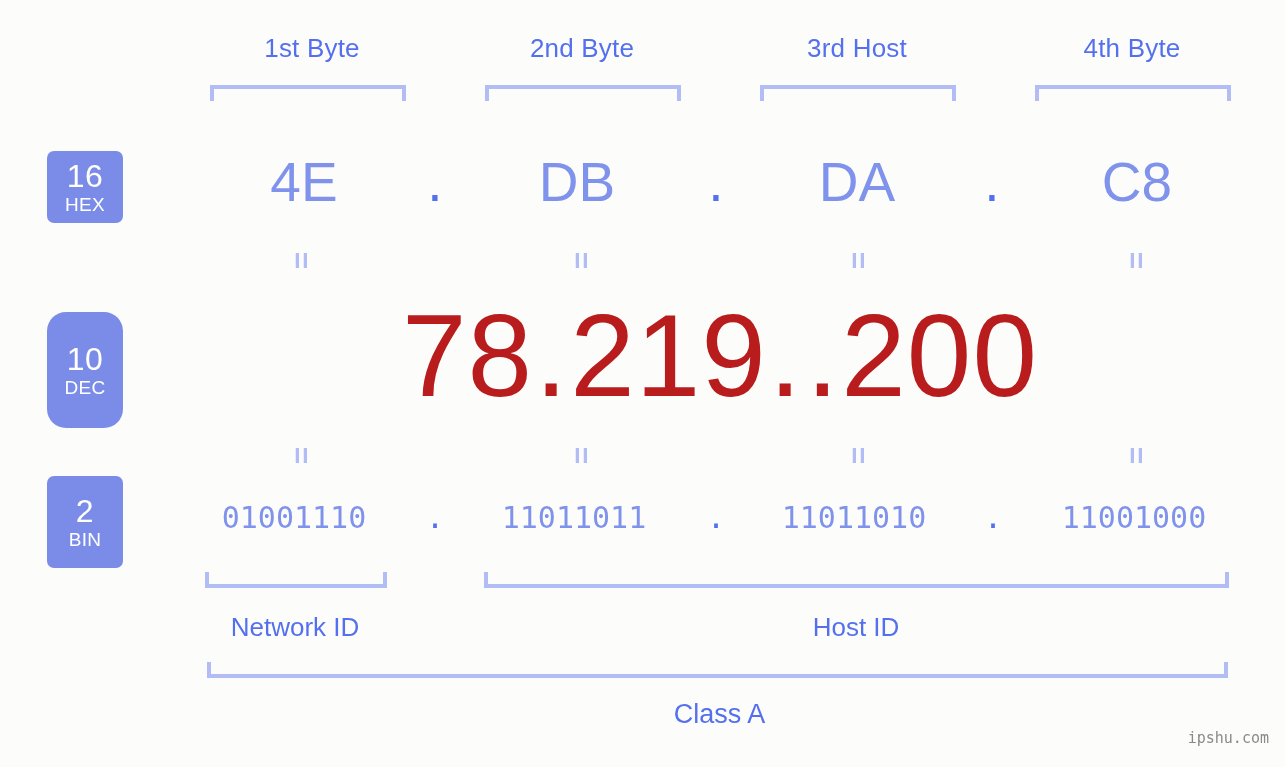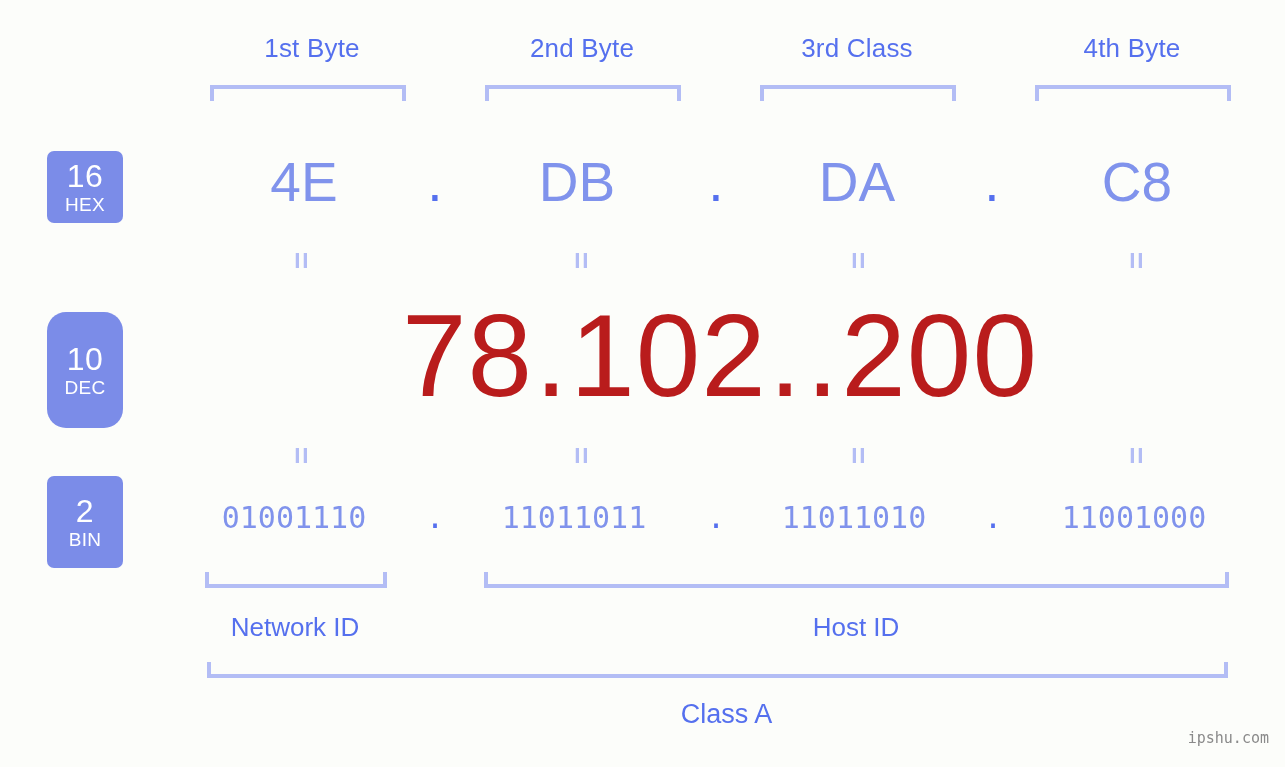--- a/index.html
+++ b/index.html
@@ -169,21 +169,21 @@
     letter-spacing: 0px;
   }
 </style>
 </head>
 <body>
 
 <div id="stage">
 
   <div class="byte-label" style="left:202px;">1st Byte</div>
   <div class="byte-label" style="left:472px;">2nd Byte</div>
-  <div class="byte-label" style="left:747px;">3rd Class</div>
+  <div class="byte-label" style="left:747px;">3rd Host</div>
   <div class="byte-label" style="left:1022px;">4th Byte</div>
 
   <div class="bracket down" style="left:210px;  top:85px; width:196px;"></div>
   <div class="bracket down" style="left:485px;  top:85px; width:196px;"></div>
   <div class="bracket down" style="left:760px;  top:85px; width:196px;"></div>
   <div class="bracket down" style="left:1035px; top:85px; width:196px;"></div>
 
   <div class="badge badge-hex">
     <span class="num">16</span>
     <span class="name">HEX</span>
@@ -203,21 +203,21 @@
   <div class="eqmark" style="left:1123px; top:247px;">=</div>
 
   <div class="badge badge-dec">
     <span class="num">10</span>
     <span class="name">DEC</span>
   </div>
 
   <div class="dec-row">
     <span>78</span>
     <span class="sep">.</span>
-    <span>102</span>
+    <span>219</span>
     <span class="sep">.</span>
     <span class="sep">.</span>
     <span>200</span>
   </div>
 
   <div class="eqmark" style="left:288px;  top:442px;">=</div>
   <div class="eqmark" style="left:568px;  top:442px;">=</div>
   <div class="eqmark" style="left:845px;  top:442px;">=</div>
   <div class="eqmark" style="left:1123px; top:442px;">=</div>
 
@@ -234,17 +234,17 @@
   <div class="bin-dot" style="left:978px;">.</div>
   <div class="bin-val" style="left:1024px;">11001000</div>
 
   <div class="bracket up" style="left:205px; top:572px; width:182px;"></div>
   <div class="bracket up" style="left:484px; top:572px; width:745px;"></div>
 
   <div class="region-label" style="left:485px; top:612px; width:742px;">Host ID</div>
   <div class="region-label" style="left:195px; top:612px; width:200px;">Network ID</div>
 
   <div class="bracket up" style="left:207px; top:662px; width:1021px;"></div>
-  <div class="class-label" style="left:216px; top:699px; width:1021px;">Class A</div>
+  <div class="class-label" style="left:209px; top:699px; width:1021px;">Class A</div>
 
   <div class="watermark">ipshu.com</div>
 
 </div>
 
 </body></html>

